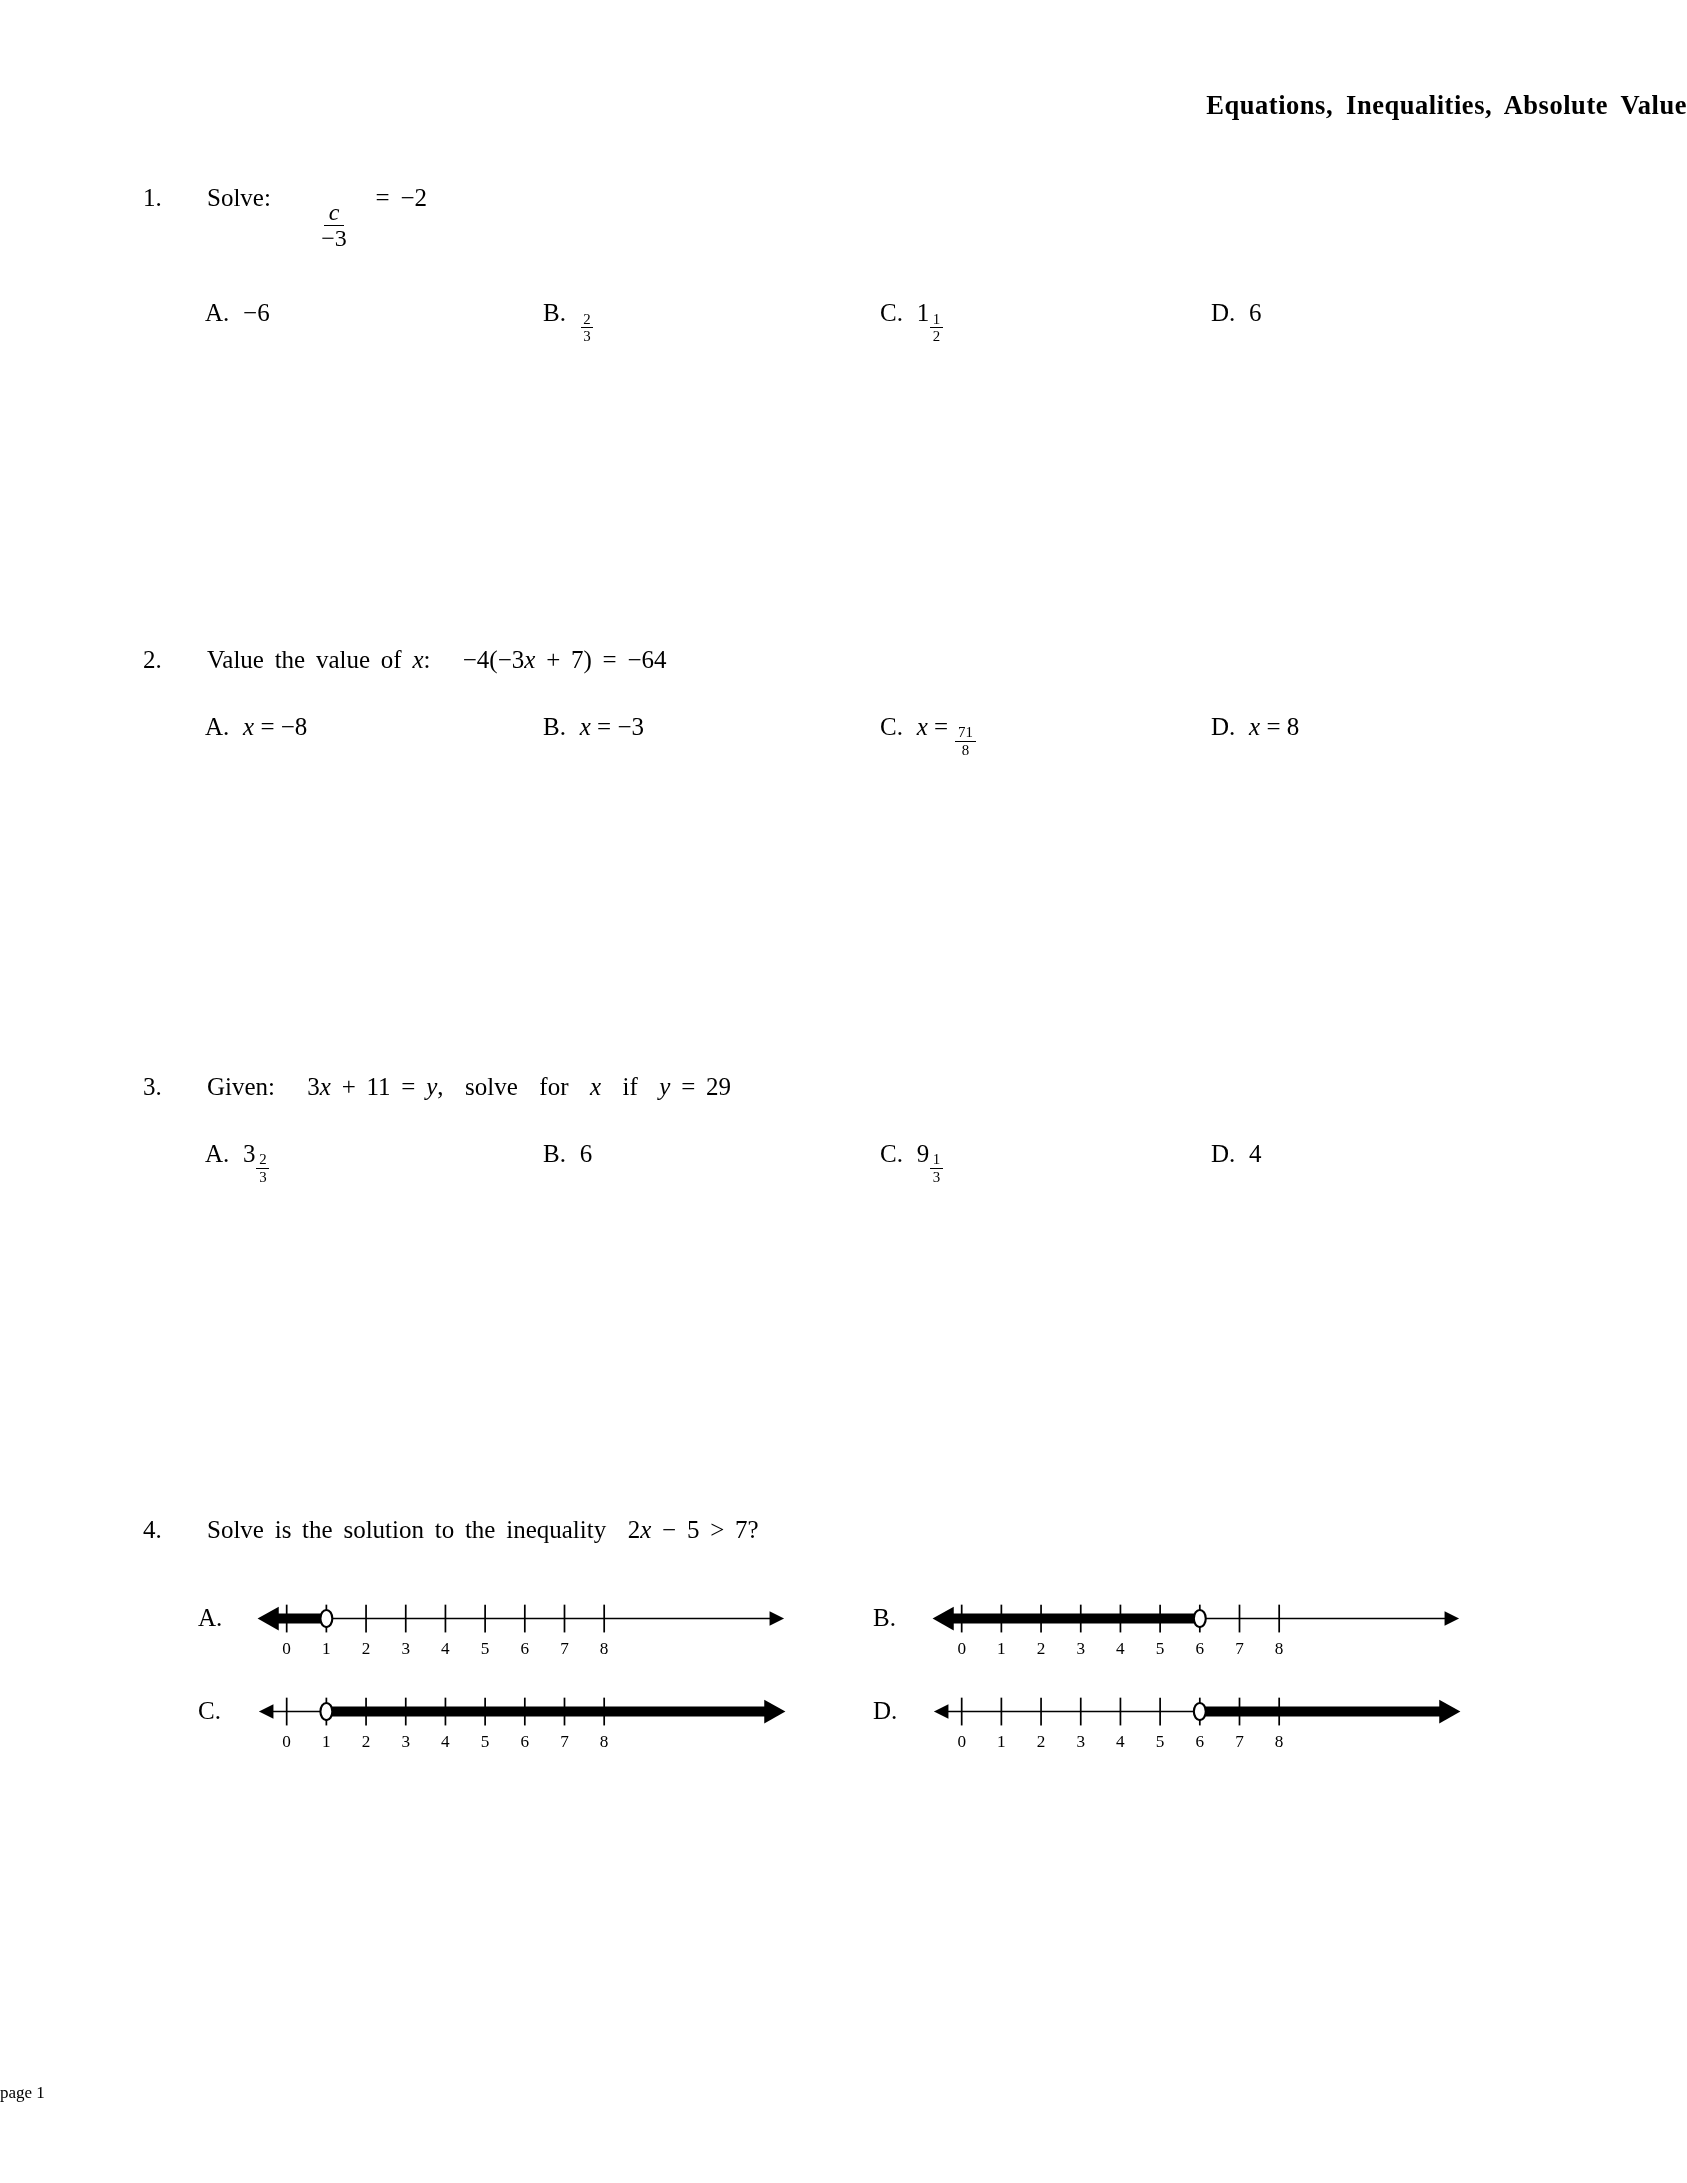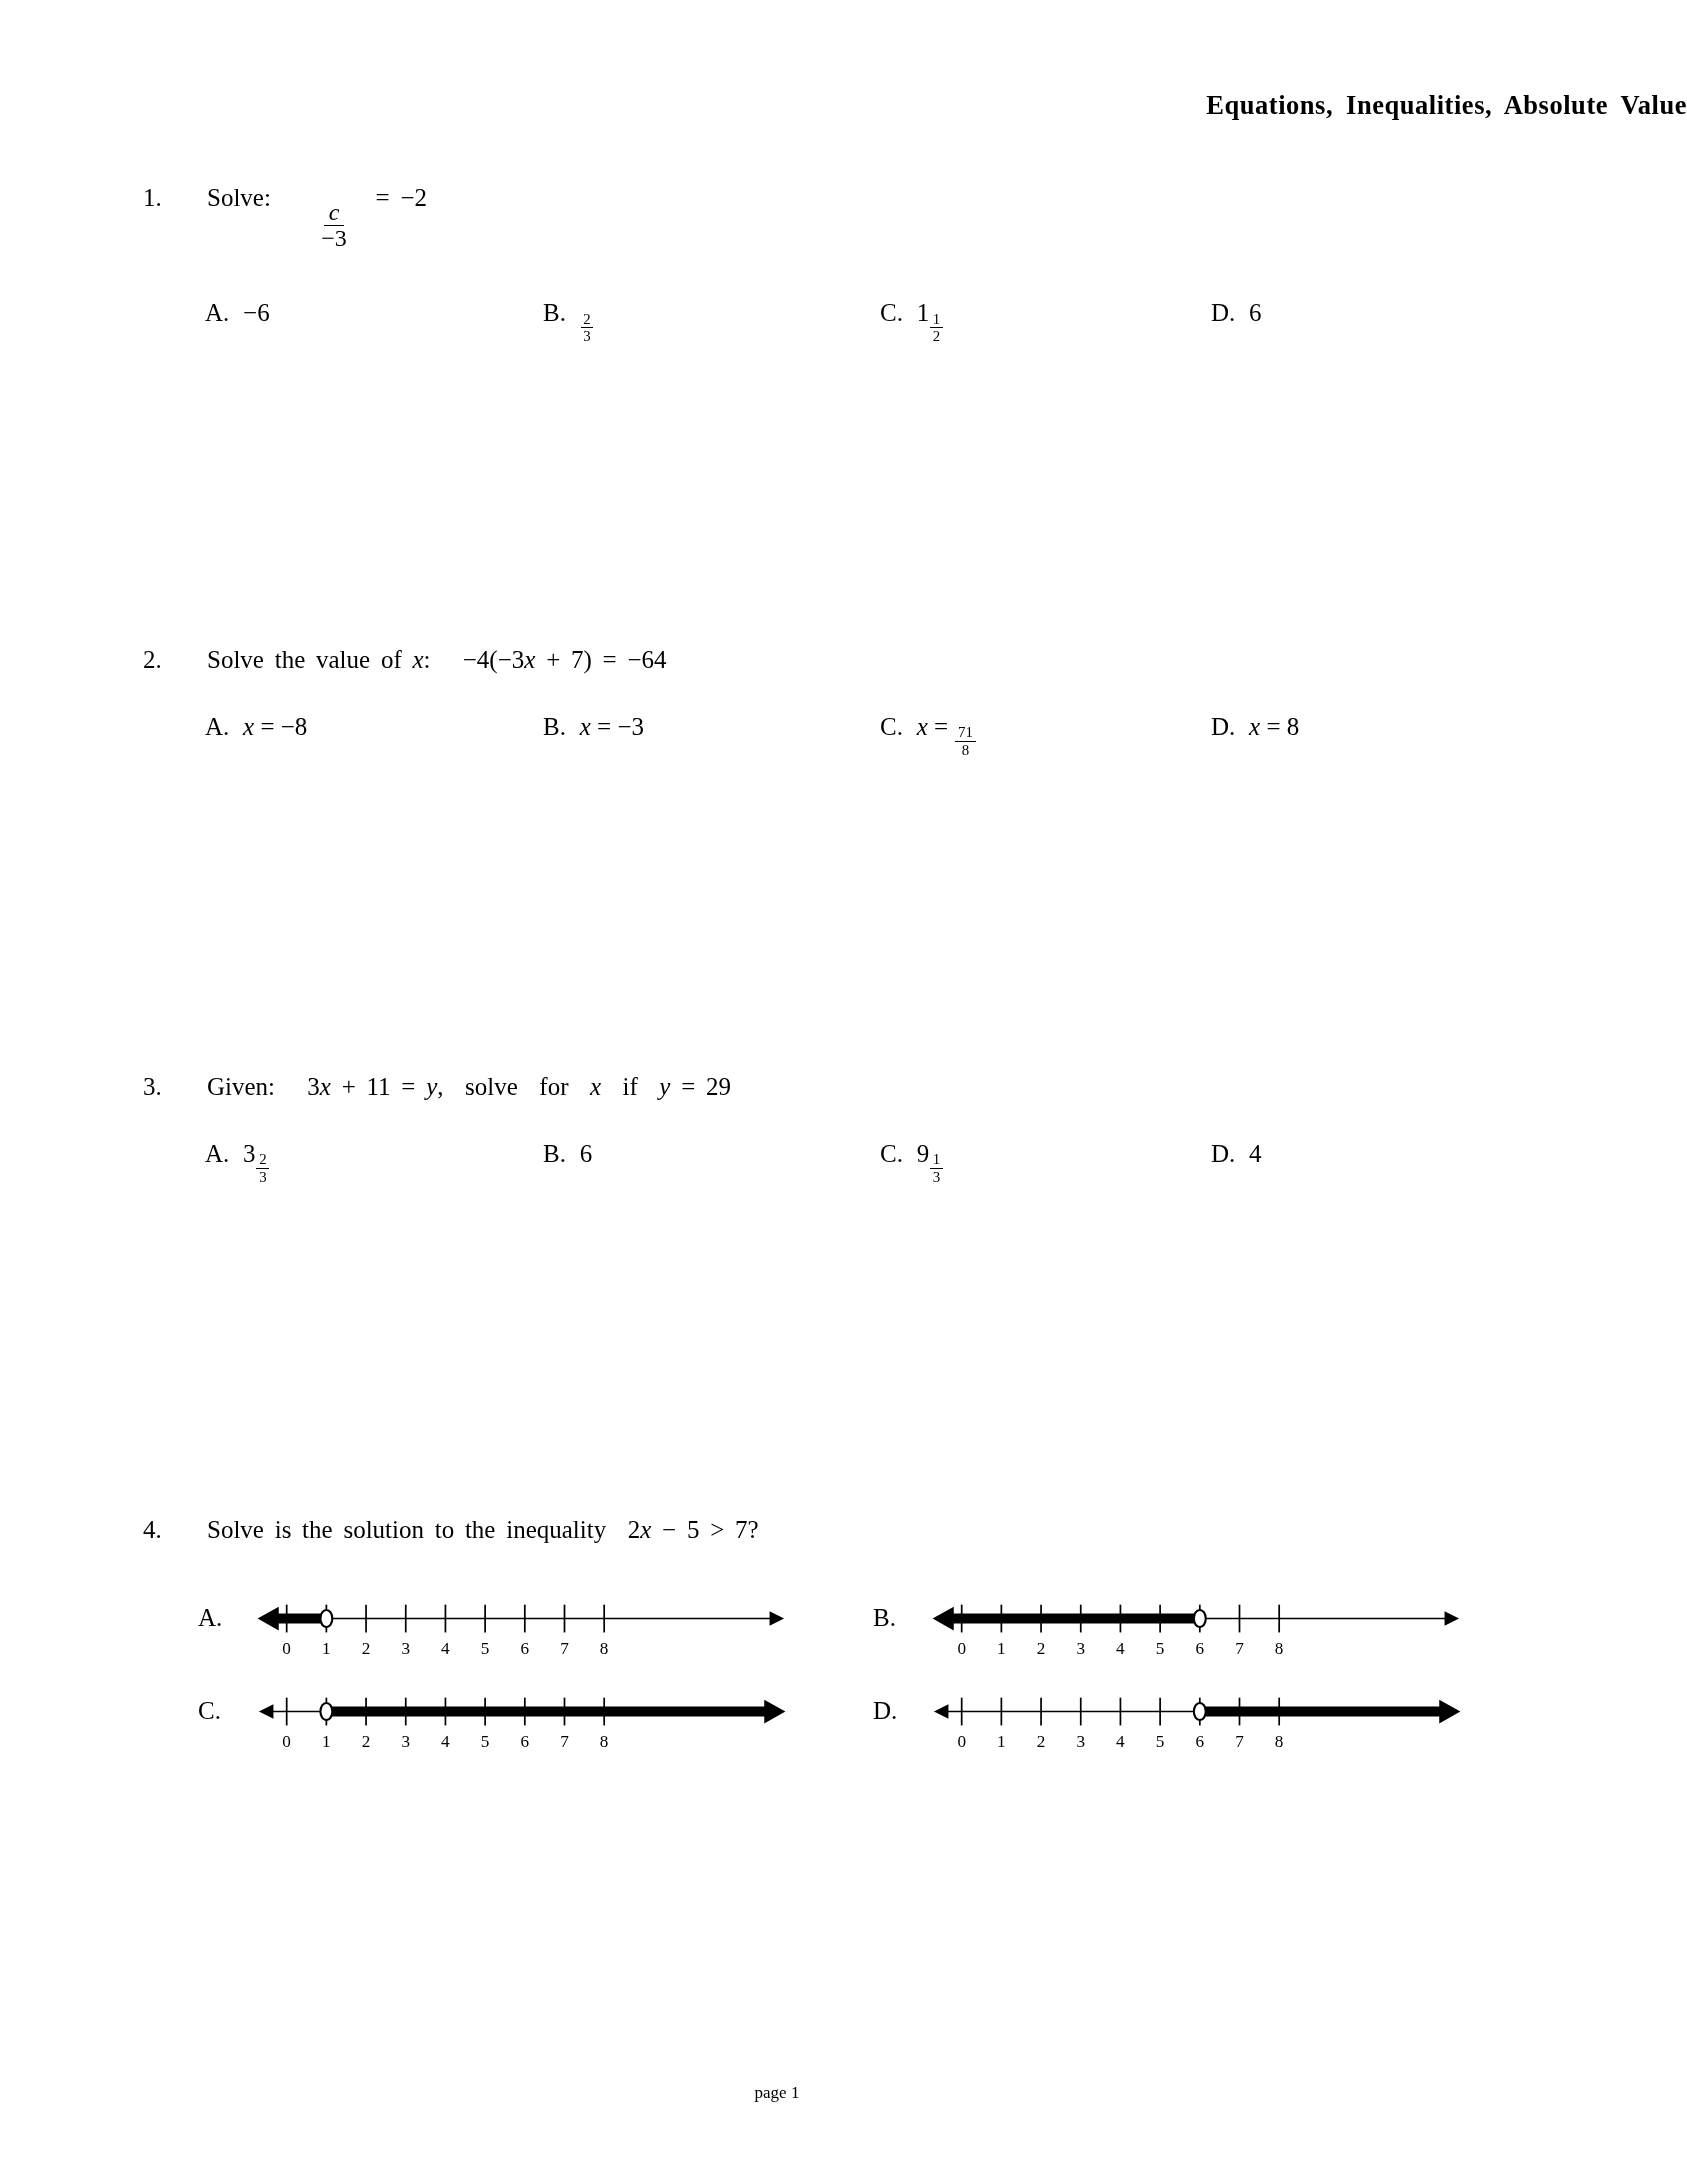--- a/index.html
+++ b/index.html
@@ -135,21 +135,20 @@
   }
   .nl-svg-wrap { width: 556px; height: 73px; }
   svg.numline { display: block; }
 
   
   .footer {
     position: absolute;
     top: 2083px;
     left: 0;
     width: 1554px;
-    text-align: center;
     font-size: 17px;
   }
 </style>
 </head>
 <body>
 
 <div class="page">
 
   <div class="doc-title">Equations,  Inequalities,  Absolute  Value</div>
 
@@ -194,21 +193,21 @@
         <span class="letter">D.</span>
         <span class="val">6</span>
       </div>
     </div>
   </div>
 
   <div class="question-block" style="top:645px;">
     <div class="q-stem">
       <span class="q-num">2.</span>
       <span class="q-text">
-        <span>Solve  the  value  of</span>
+        <span>Value  the  value  of</span>
         <span class="ital">x</span><span>:&nbsp;&nbsp; −4(−3<i>x</i> + 7) = −64</span>
       </span>
     </div>
 
     <div class="choices" style="margin-top:38px;">
       <div class="choice col-a">
         <span class="letter">A.</span>
         <span class="val"><i>x</i> = −8</span>
       </div>
       <div class="choice col-b">

